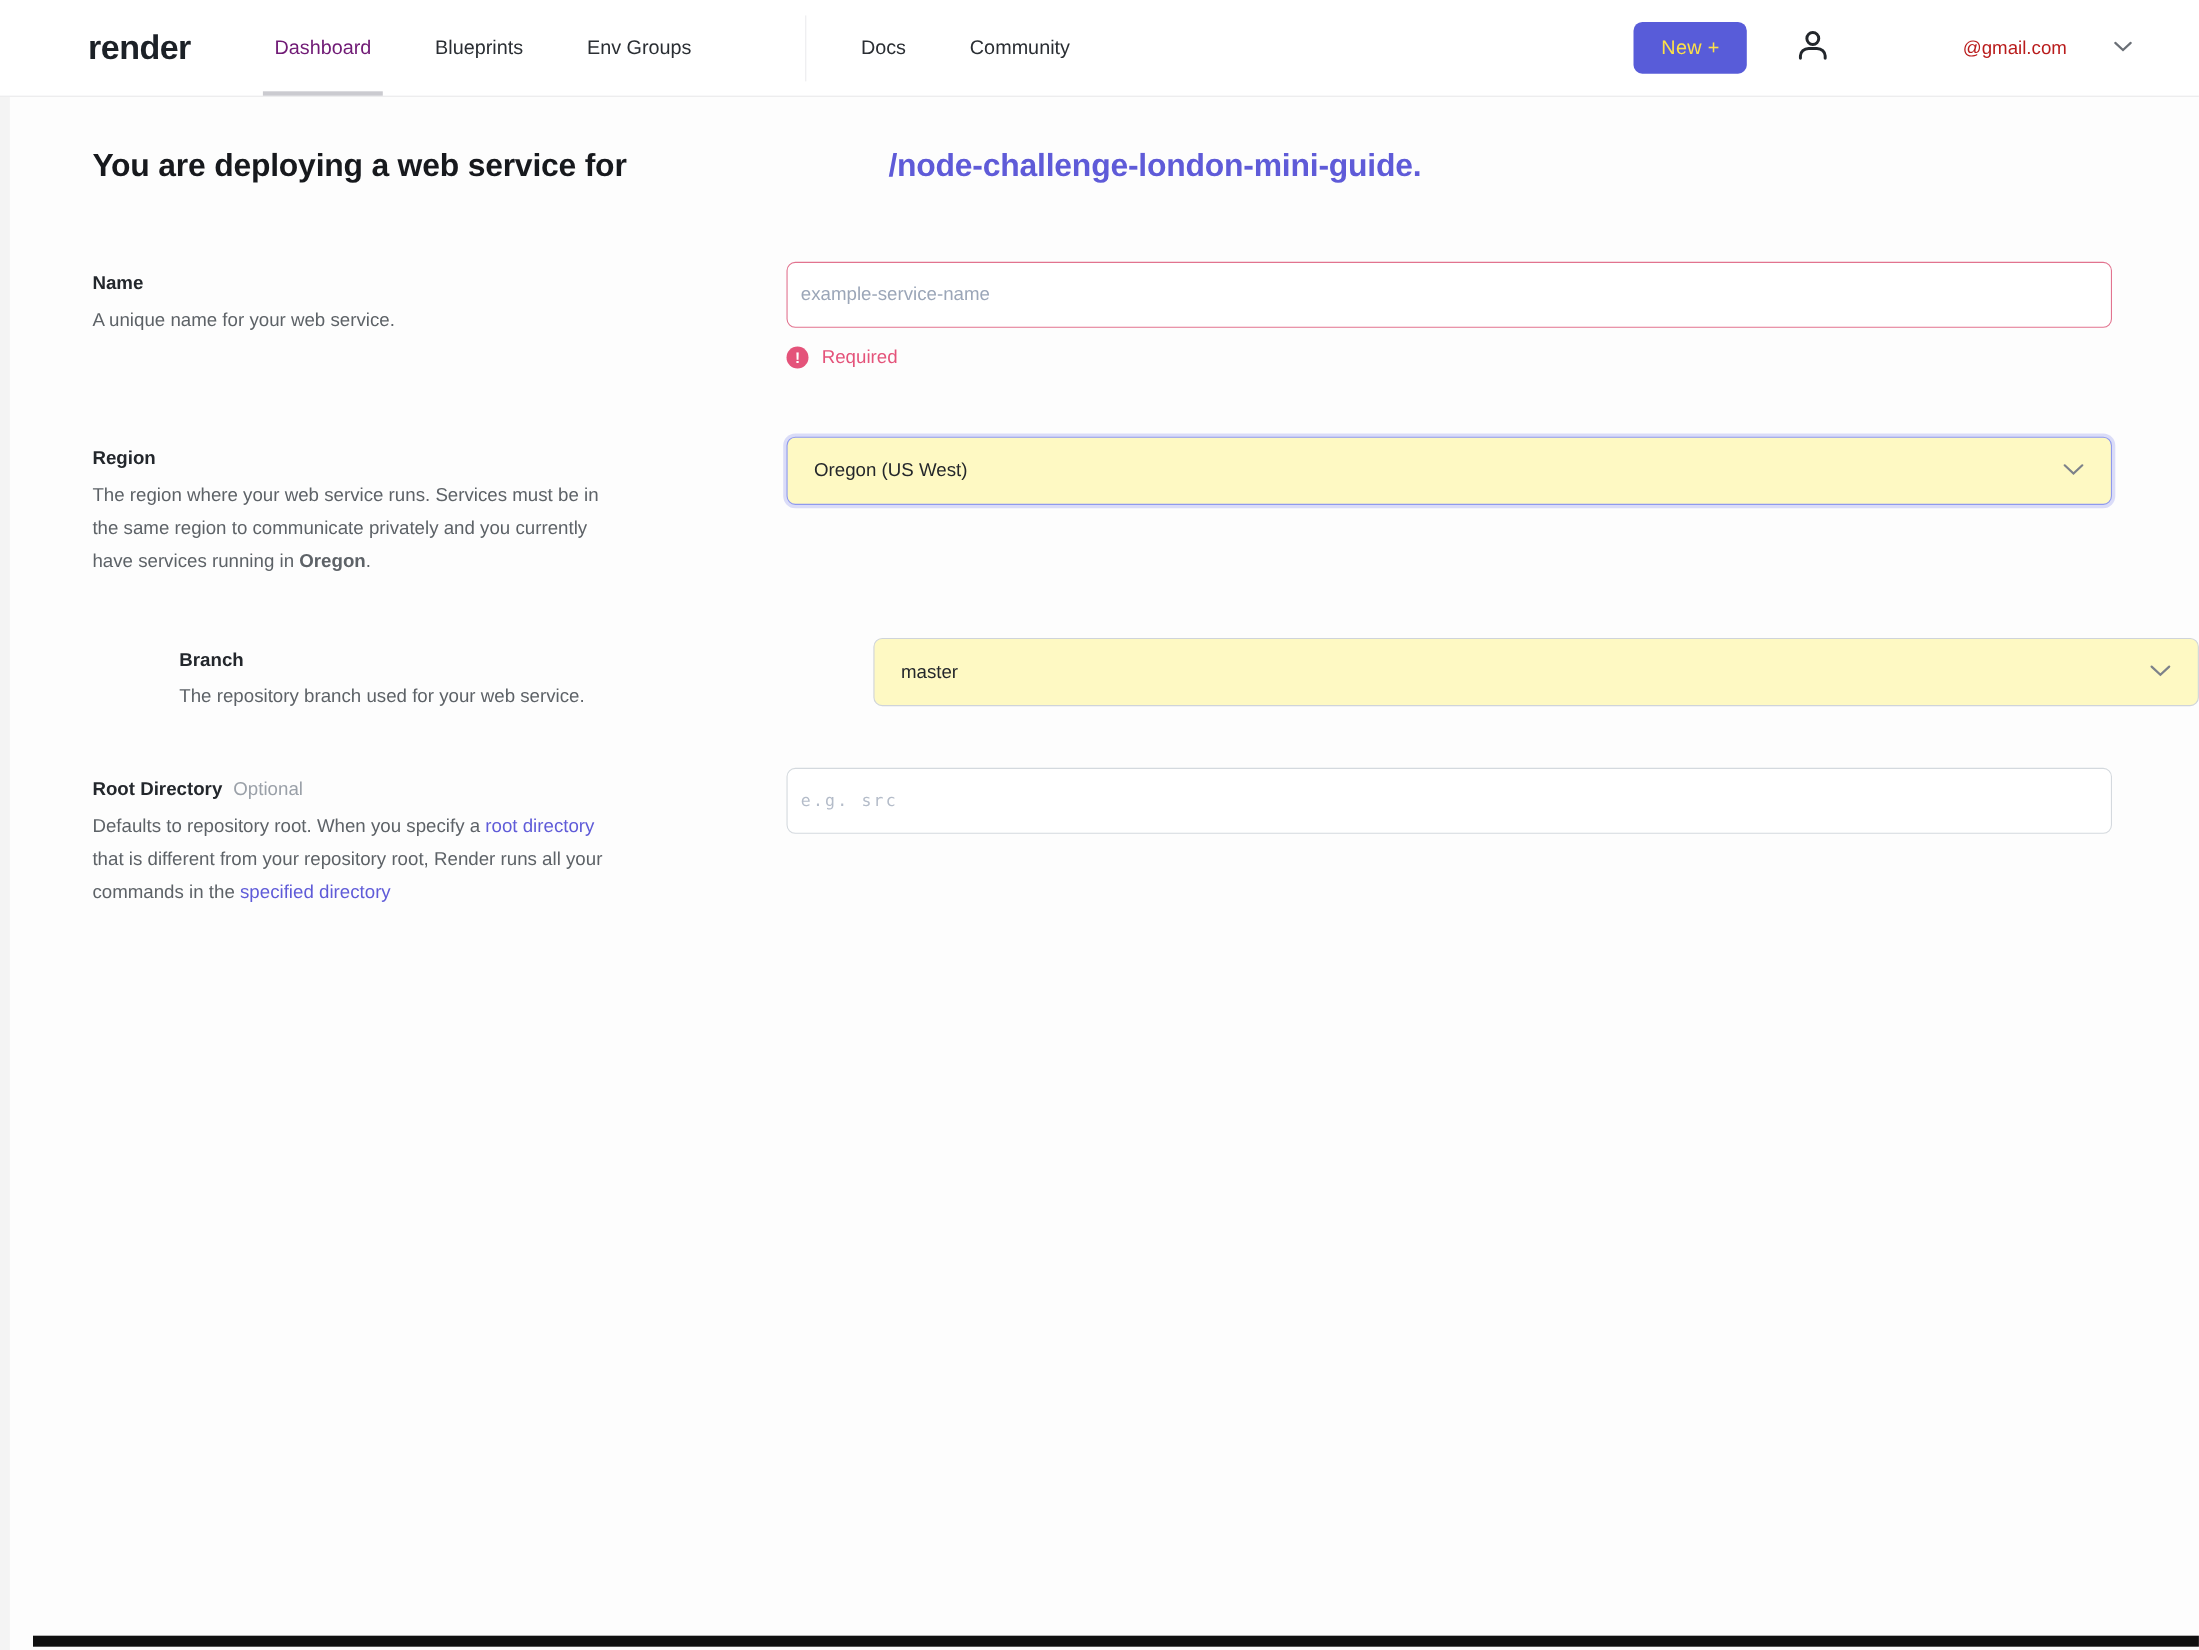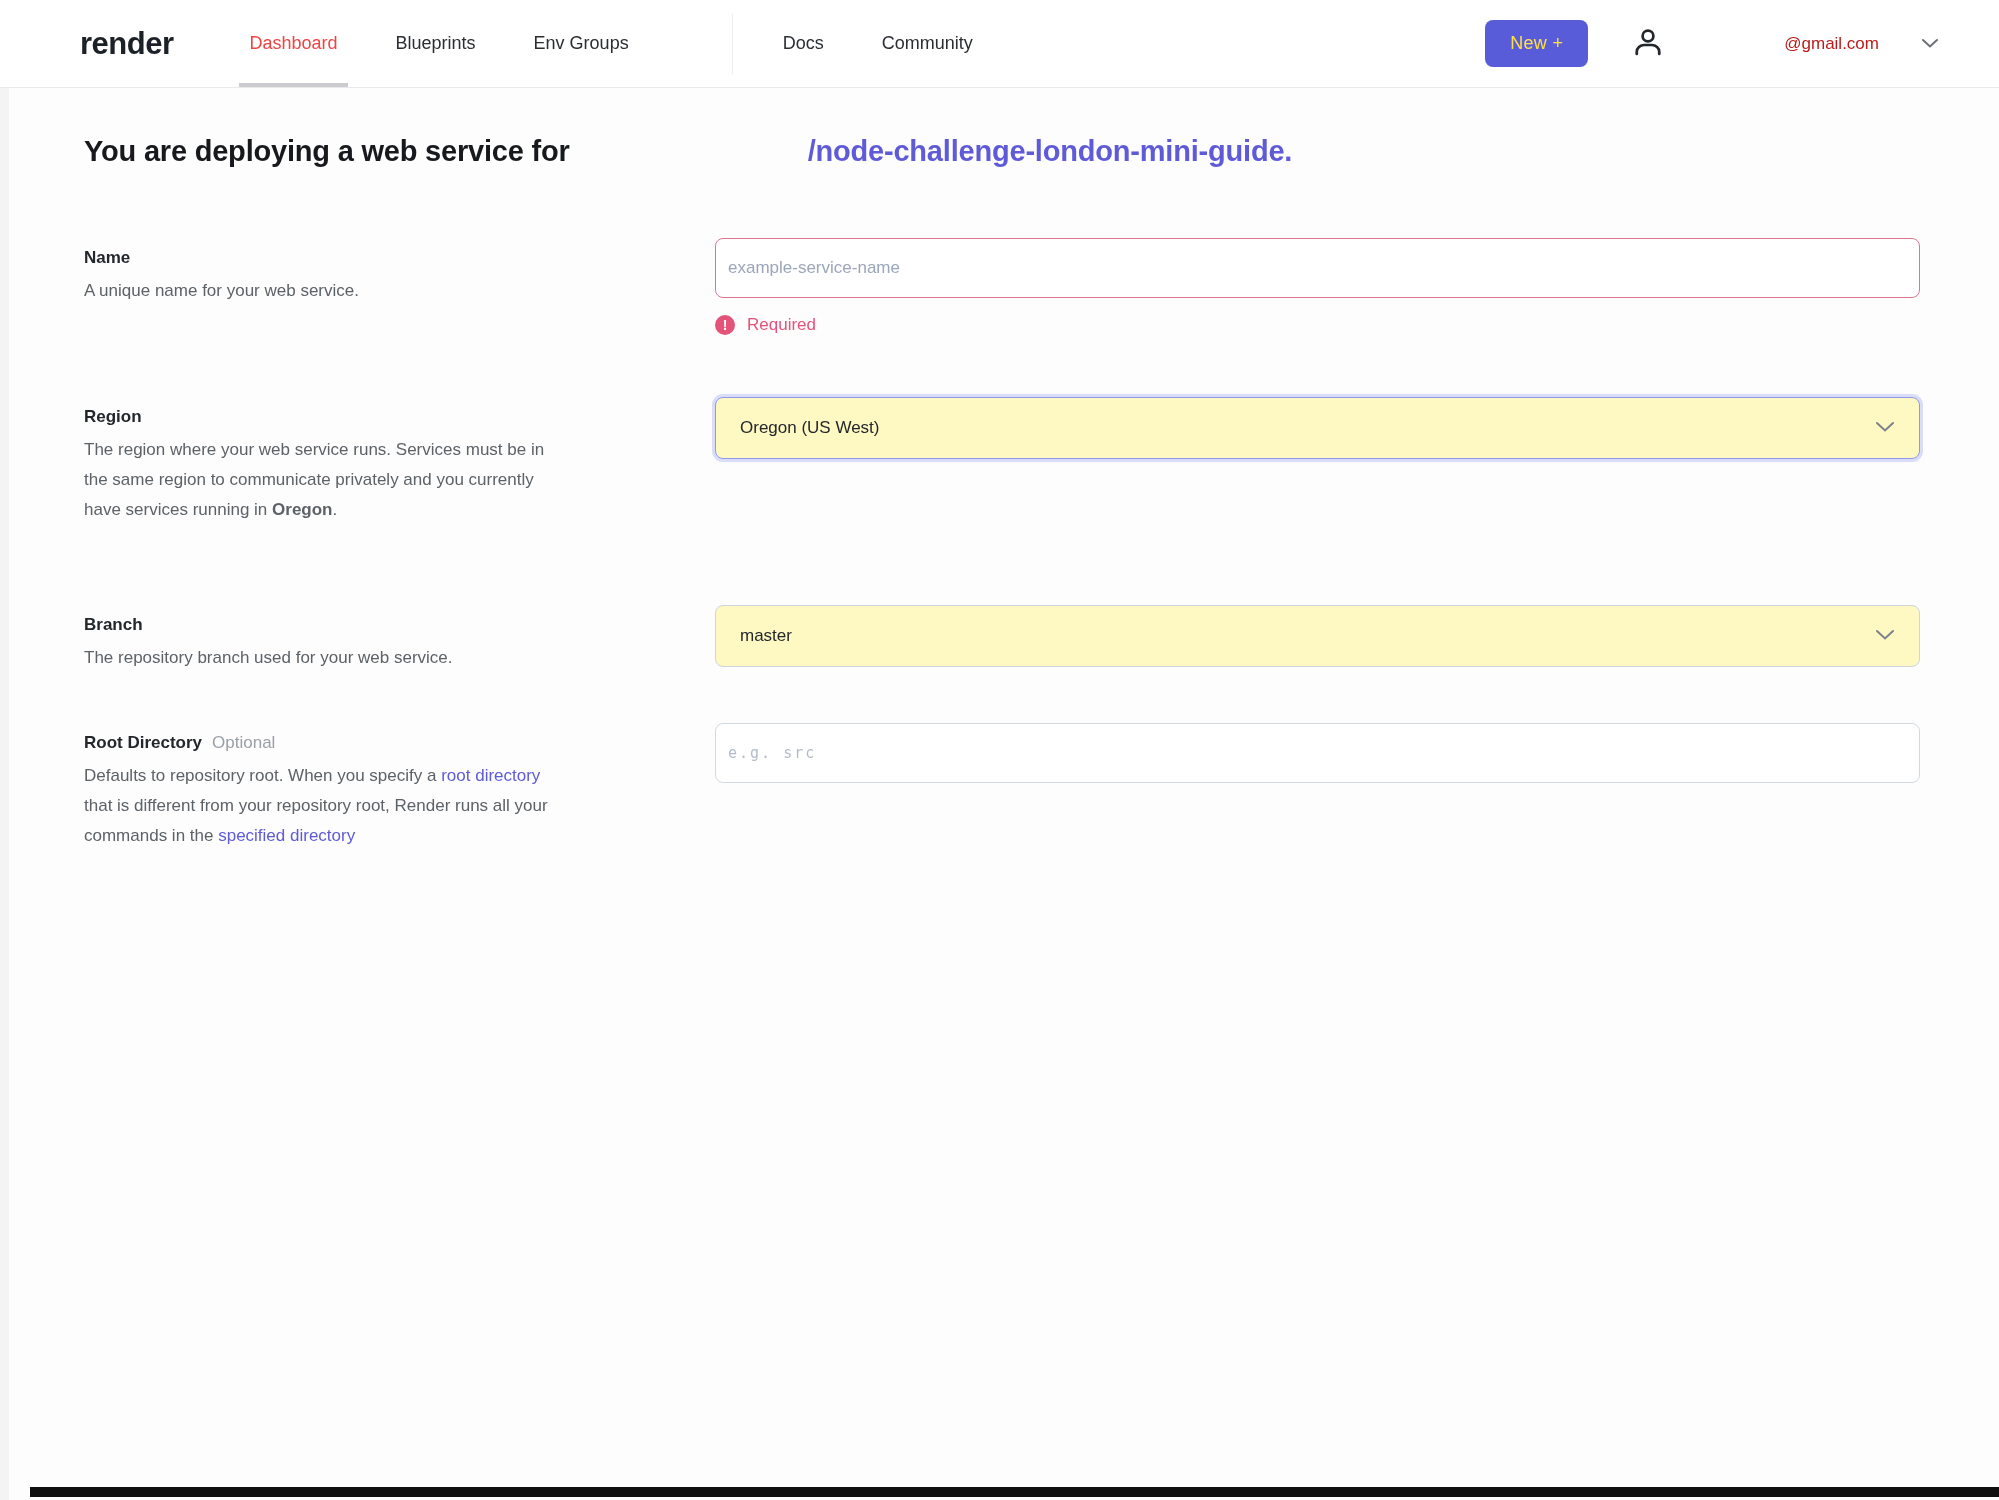--- a/index.html
+++ b/index.html
@@ -37,21 +37,21 @@
     font-size:18px;
     color:#2a2e33;
     margin-right:58px;
     height:100%;
     display:flex;
     align-items:center;
     position:relative;
     cursor:pointer;
     white-space:nowrap;
   }
-  .nav-item.active { color:#ef4444; }
+  .nav-item.active { color:#701a75; }
   .active-underline {
     position:absolute;
     bottom:0; left:-10px; right:-10px;
     height:4px;
     background:#cbcbd0;
   }
   .nav-divider {
     width:1px; height:60px;
     background:#ececee;
     margin:0 50px 0 45px;
@@ -180,21 +180,21 @@
     font-size:17px;
     color:#24272b;
     cursor:pointer;
   }
   .select.focused {
     border:1px solid #8e99ee;
     box-shadow:0 0 0 3px rgba(128,138,238,0.28);
   }
   .chev { flex-shrink:0; }
   .row-region { margin-top:62px; }
-  .row-branch { margin-top:80px; }
+  .row-branch { margin-top:55px;justify-content:flex-end; }
   .row-rootdir { margin-top:50px; }
   .bottom-bar {
     position:absolute;
     left:30px; right:0; bottom:3px;
     height:10px;
     background:#101010;
   }
 </style>
 </head>
 <body>

